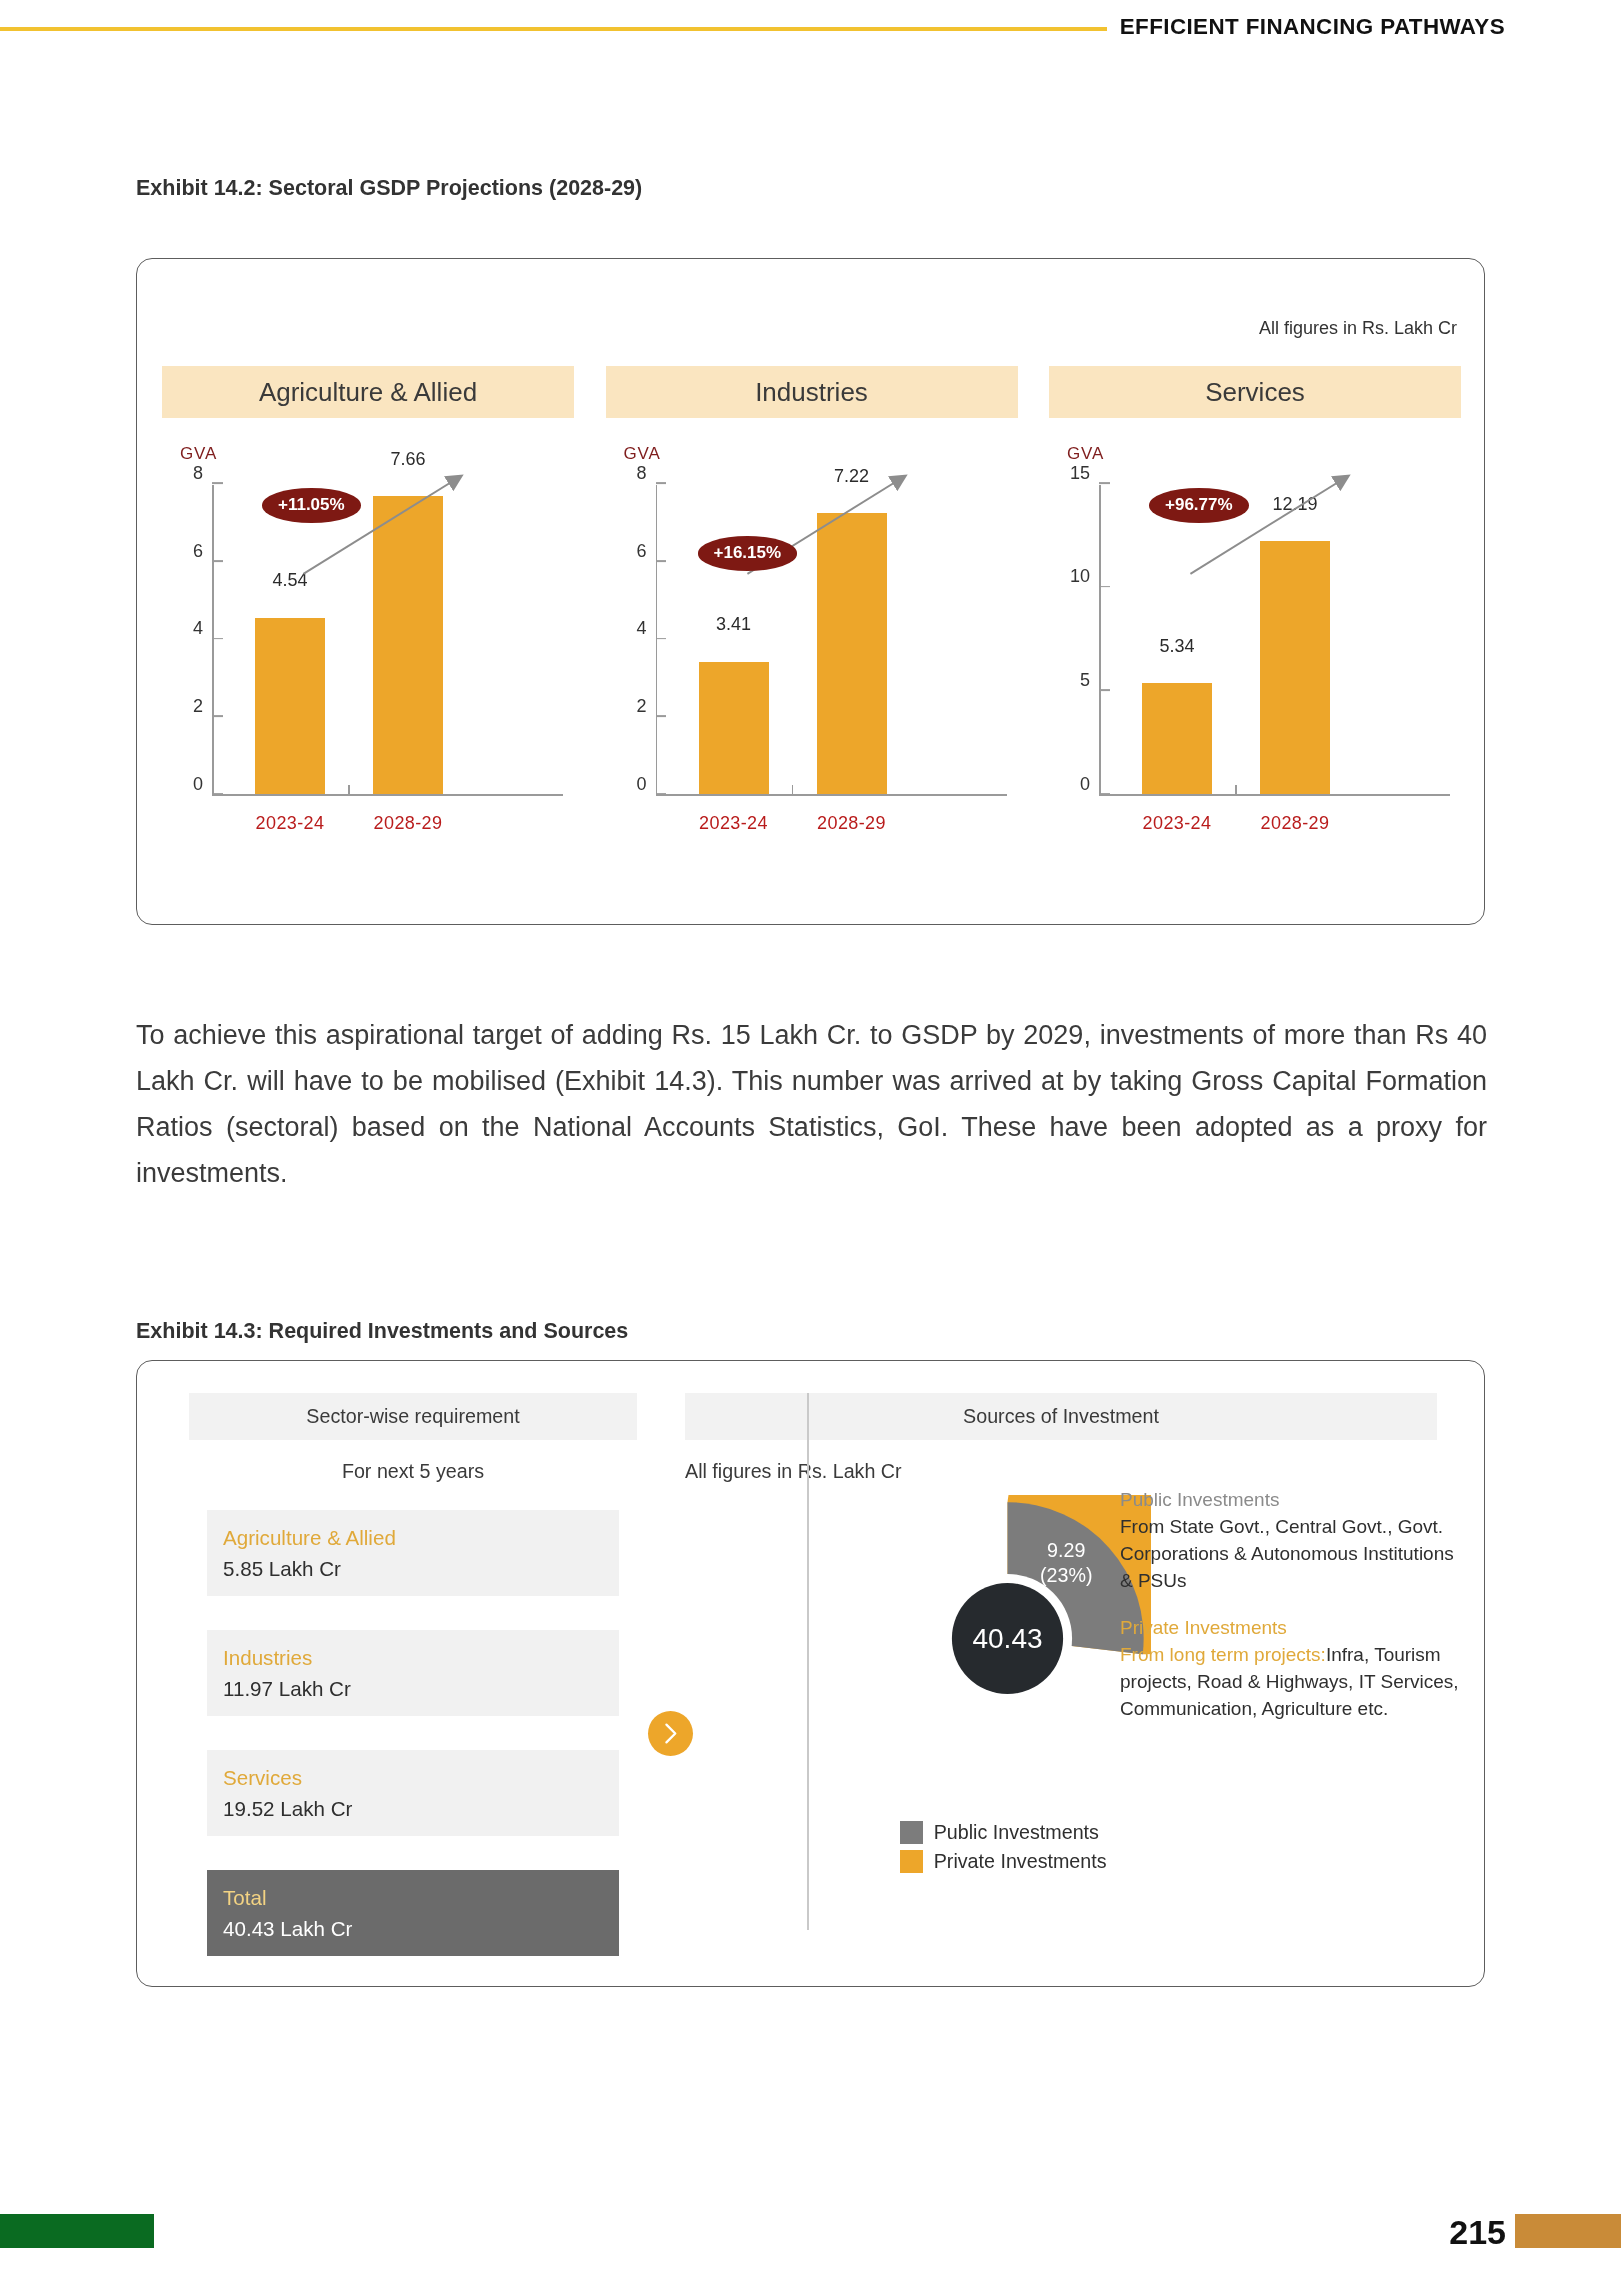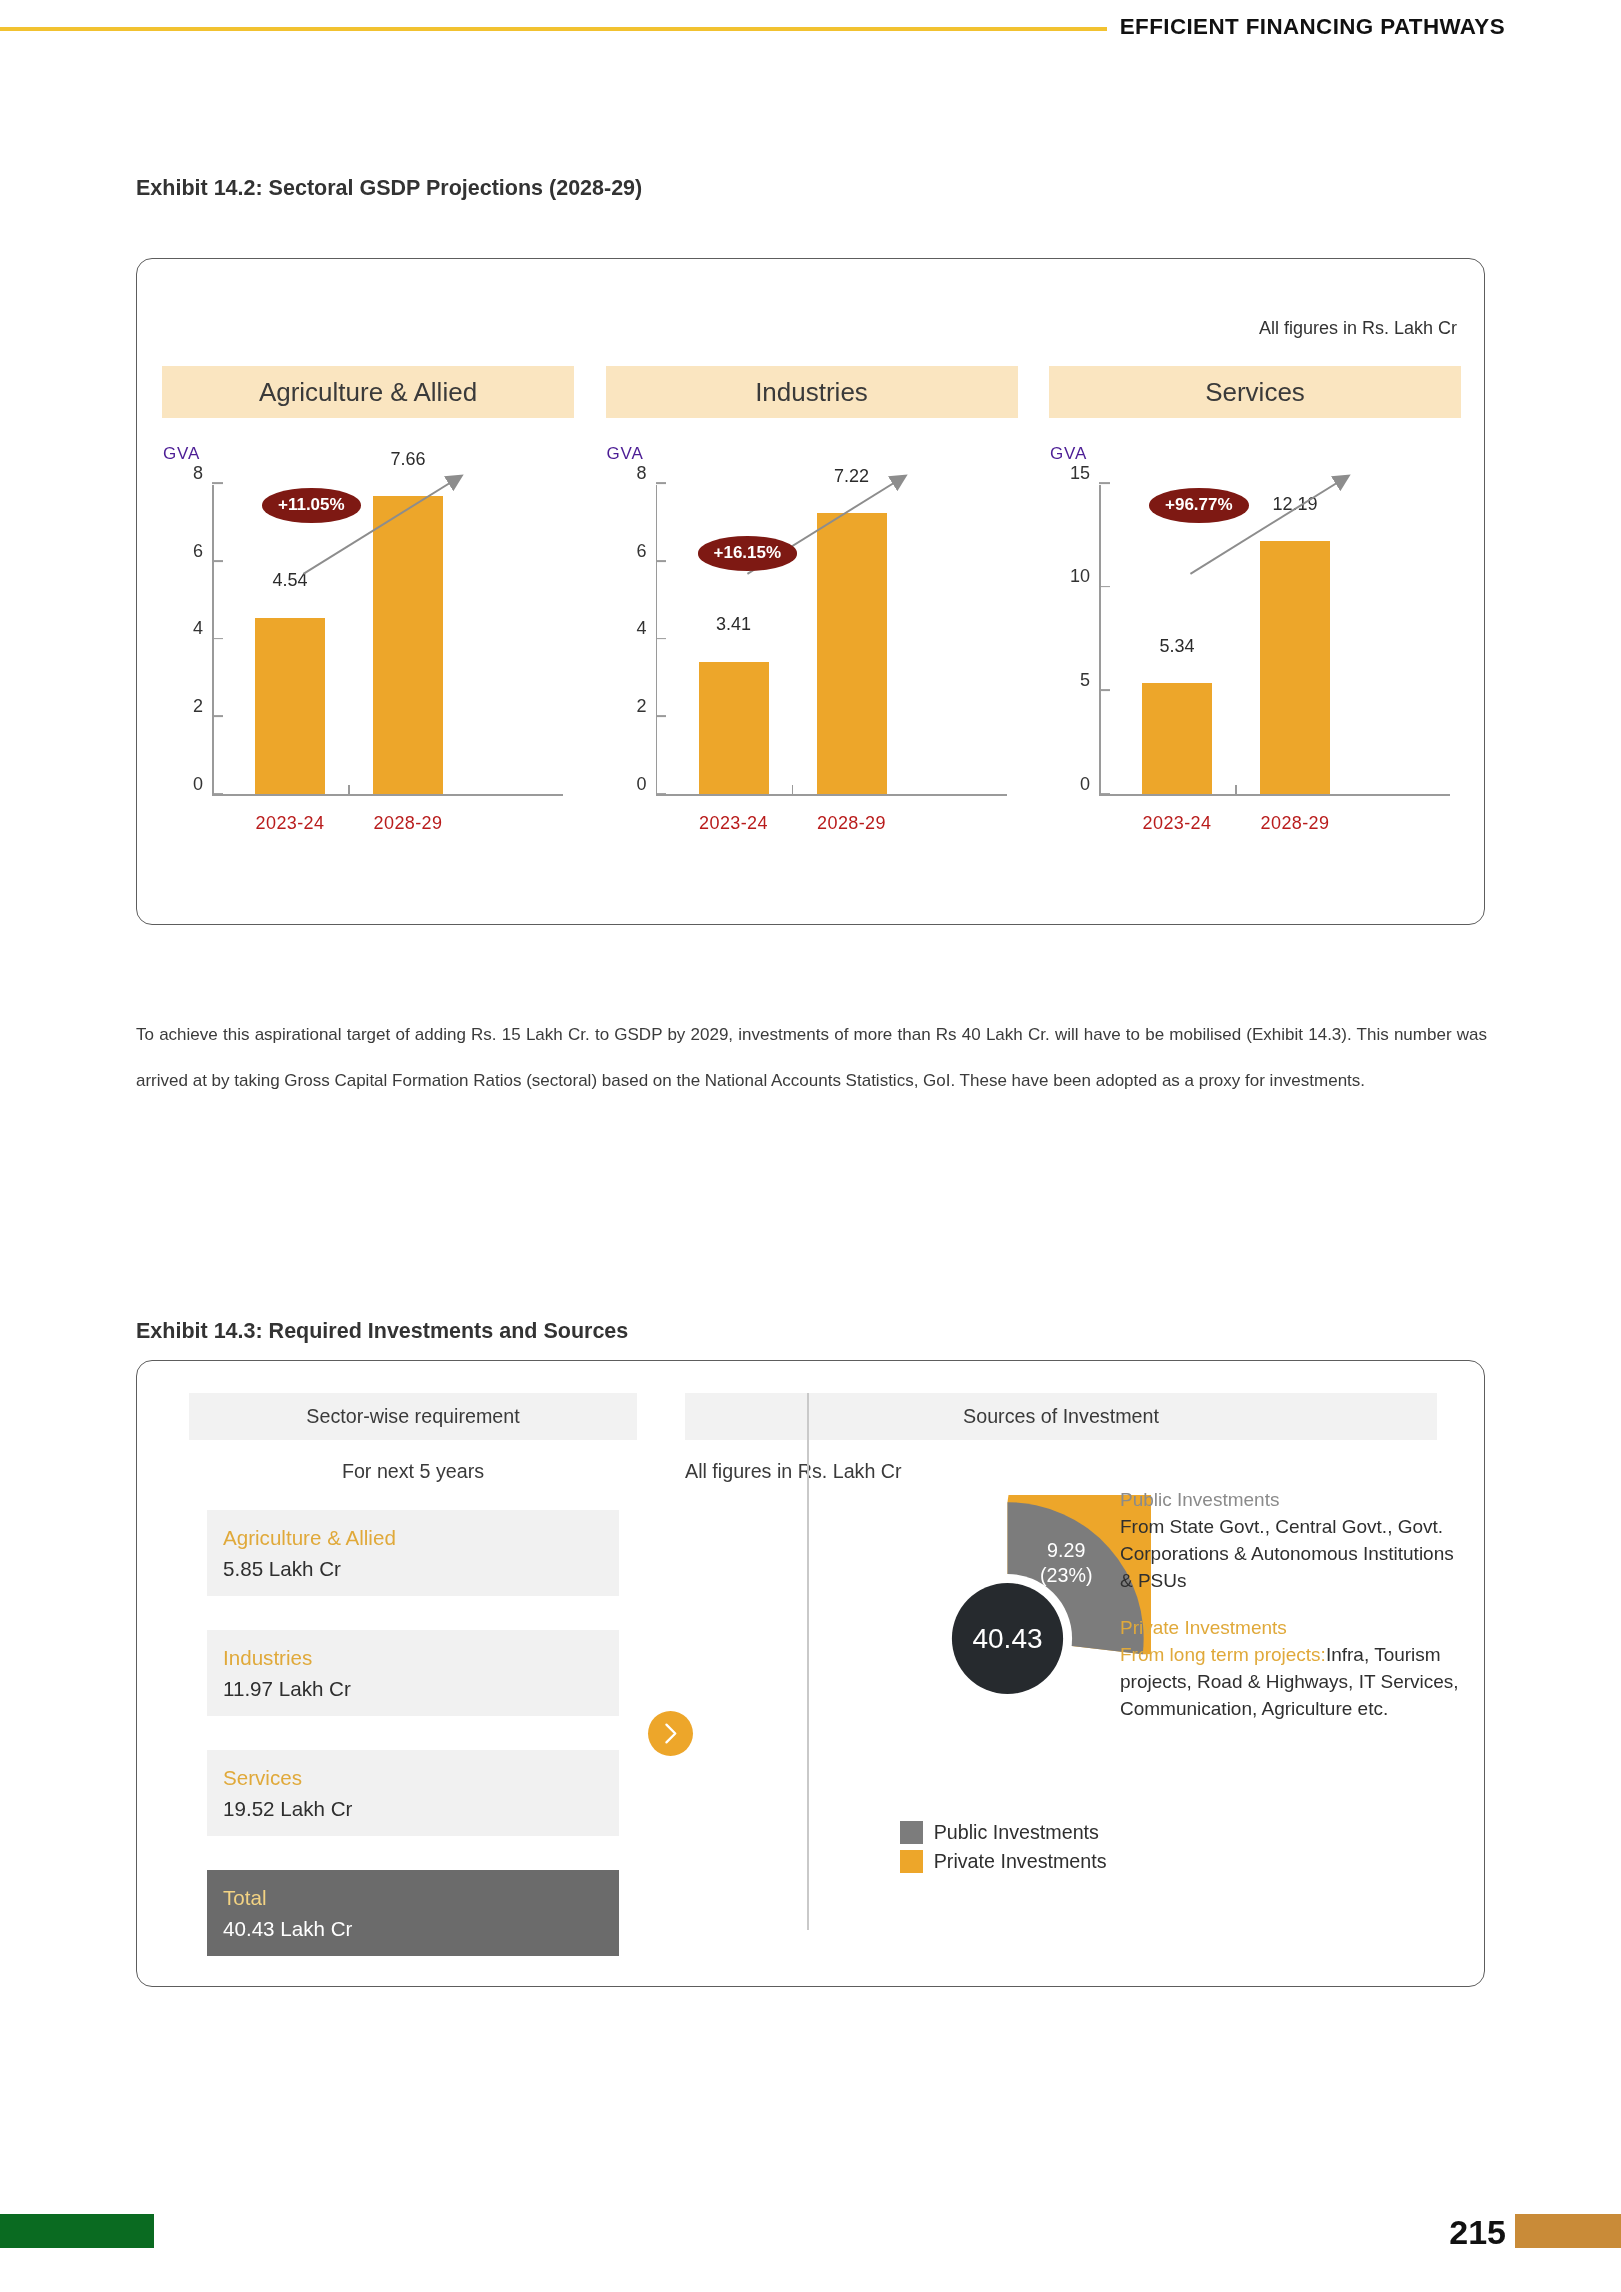--- a/index.html
+++ b/index.html
@@ -95,24 +95,24 @@
     font-size: 26px;
     color: #3a3a3a;
   }
   .plot-wrap {
     position: relative;
     margin-top: 56px;
     height: 376px;
   }
   .gva-label {
     position: absolute;
-    left: 1px; top: -30px;
+    left: 18px; top: -30px;
     font-size: 17px;
     letter-spacing: 0.9px;
-    color: #4c1d95;
+    color: #7f1d1d;
   }
   .axis-area {
     position: absolute;
     left: 50px; top: 10.7px;
     right: 10.7px; bottom: 54px;
   }
   .axis-line-y {
     position: absolute;
     left: 0; top: 0; bottom: 0;
     width: 1.8px;
@@ -184,21 +184,21 @@
     position: absolute;
     z-index: 2;
     pointer-events: none;
   }
 
   
   #body-paragraph {
     position: absolute;
     left: 136px; top: 1012px;
     width: 1351px;
-    font-size: 17px;
+    font-size: 27px;
     line-height: 46px;
     text-align: justify;
     color: #3b3b3b;
   }
 
   
   #exhibit-143-caption { top: 1279px; margin-top: 40px; }
   #panel-143 {
     left: 136px; top: 1360px;
     width: 1349px; height: 627px;

